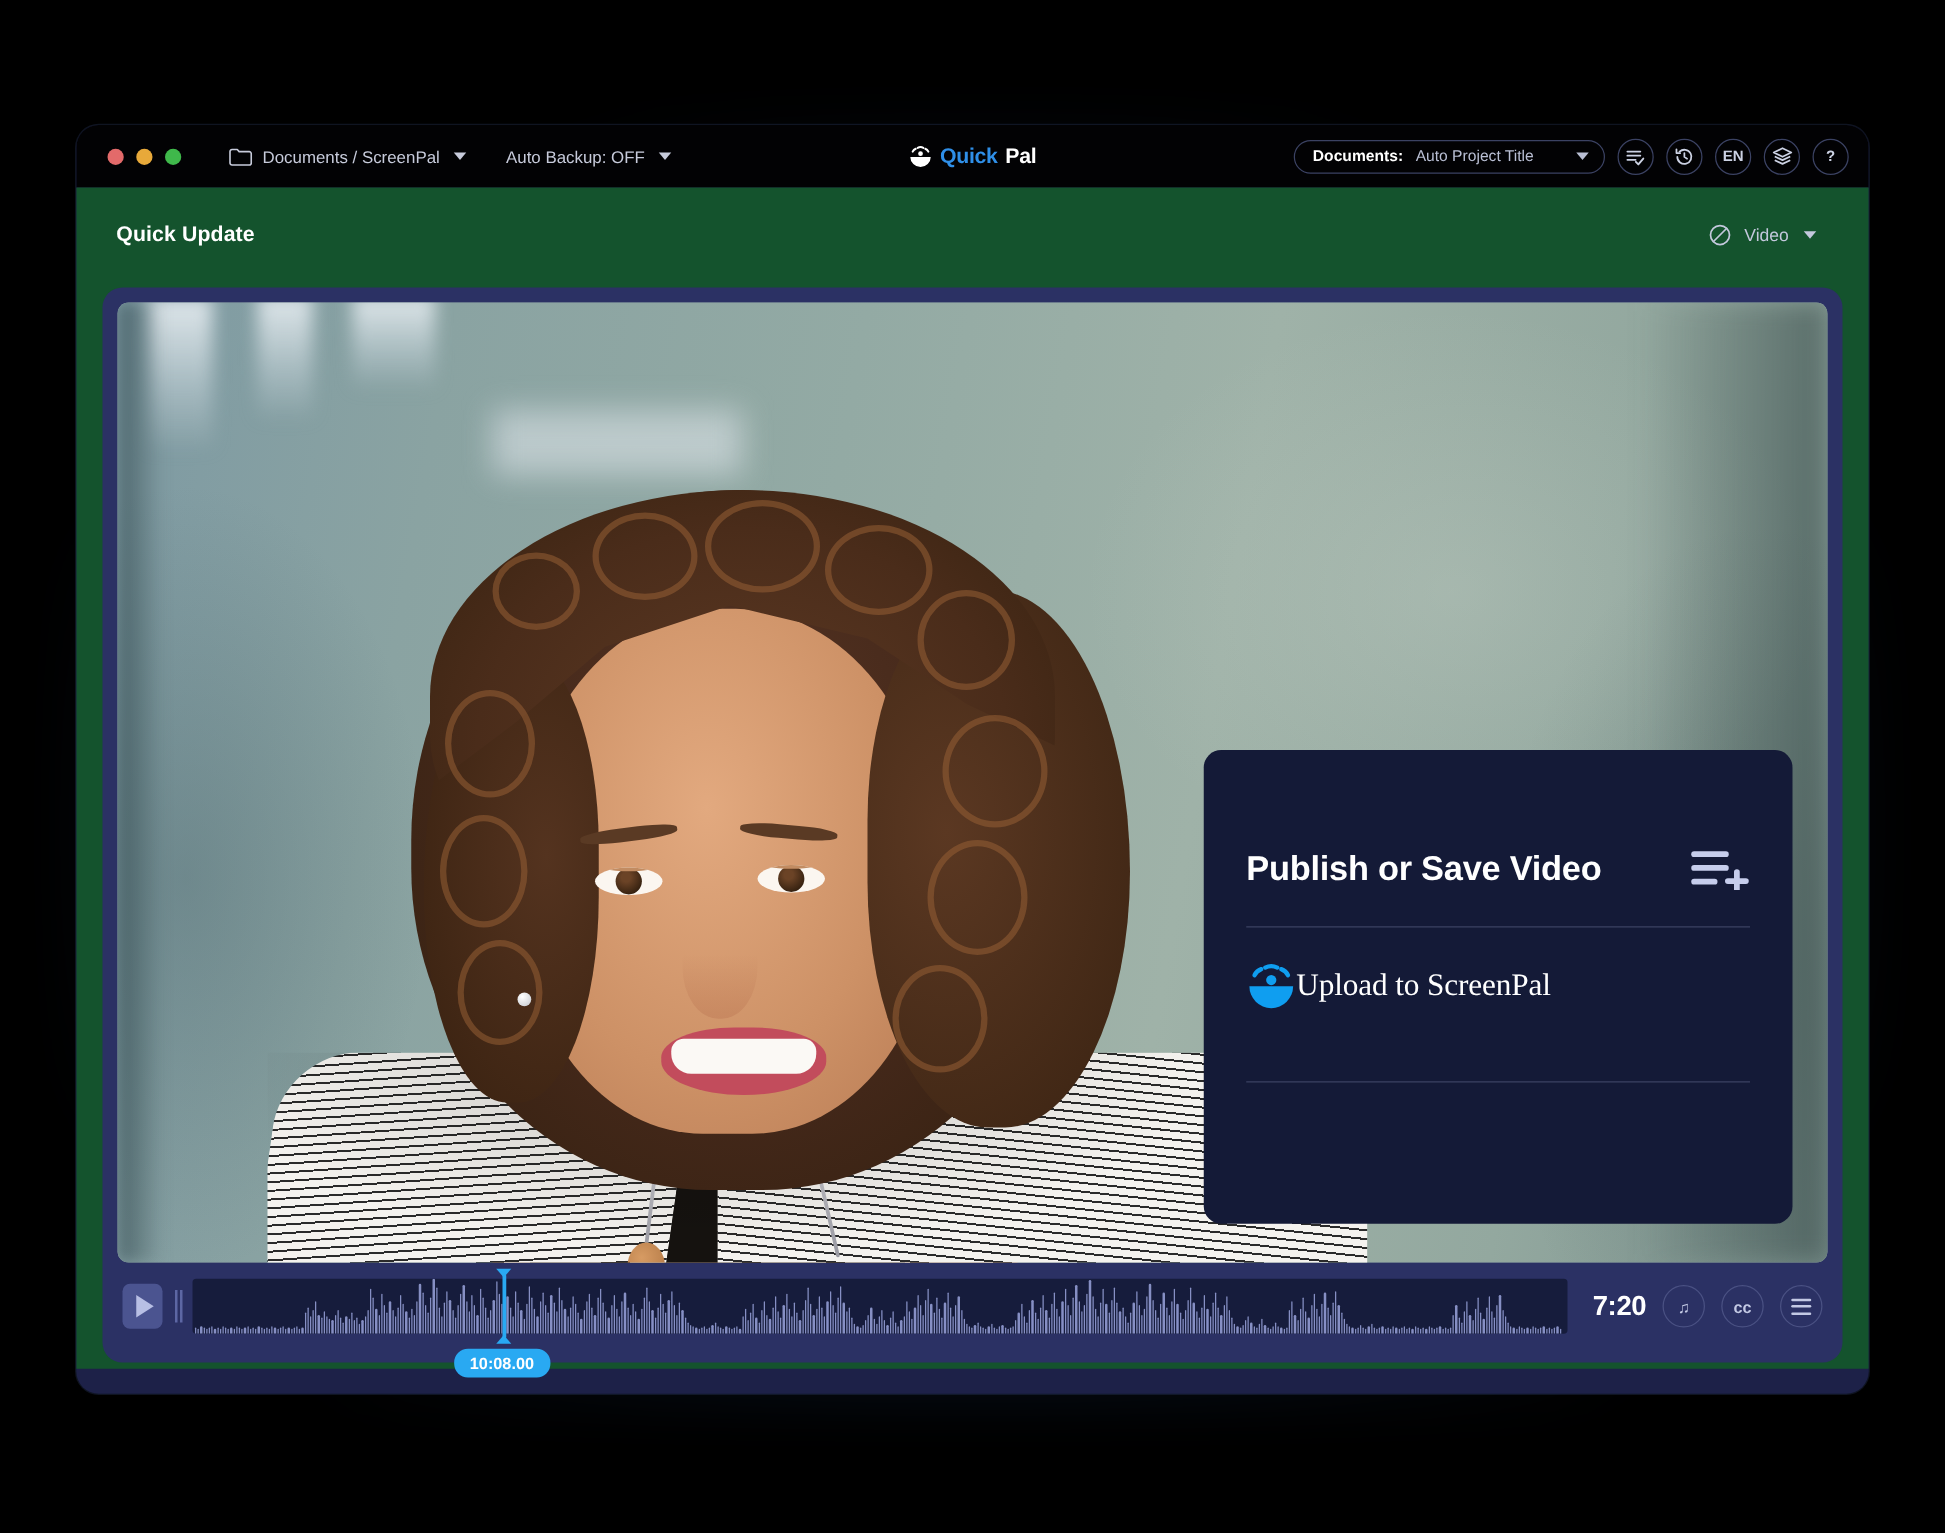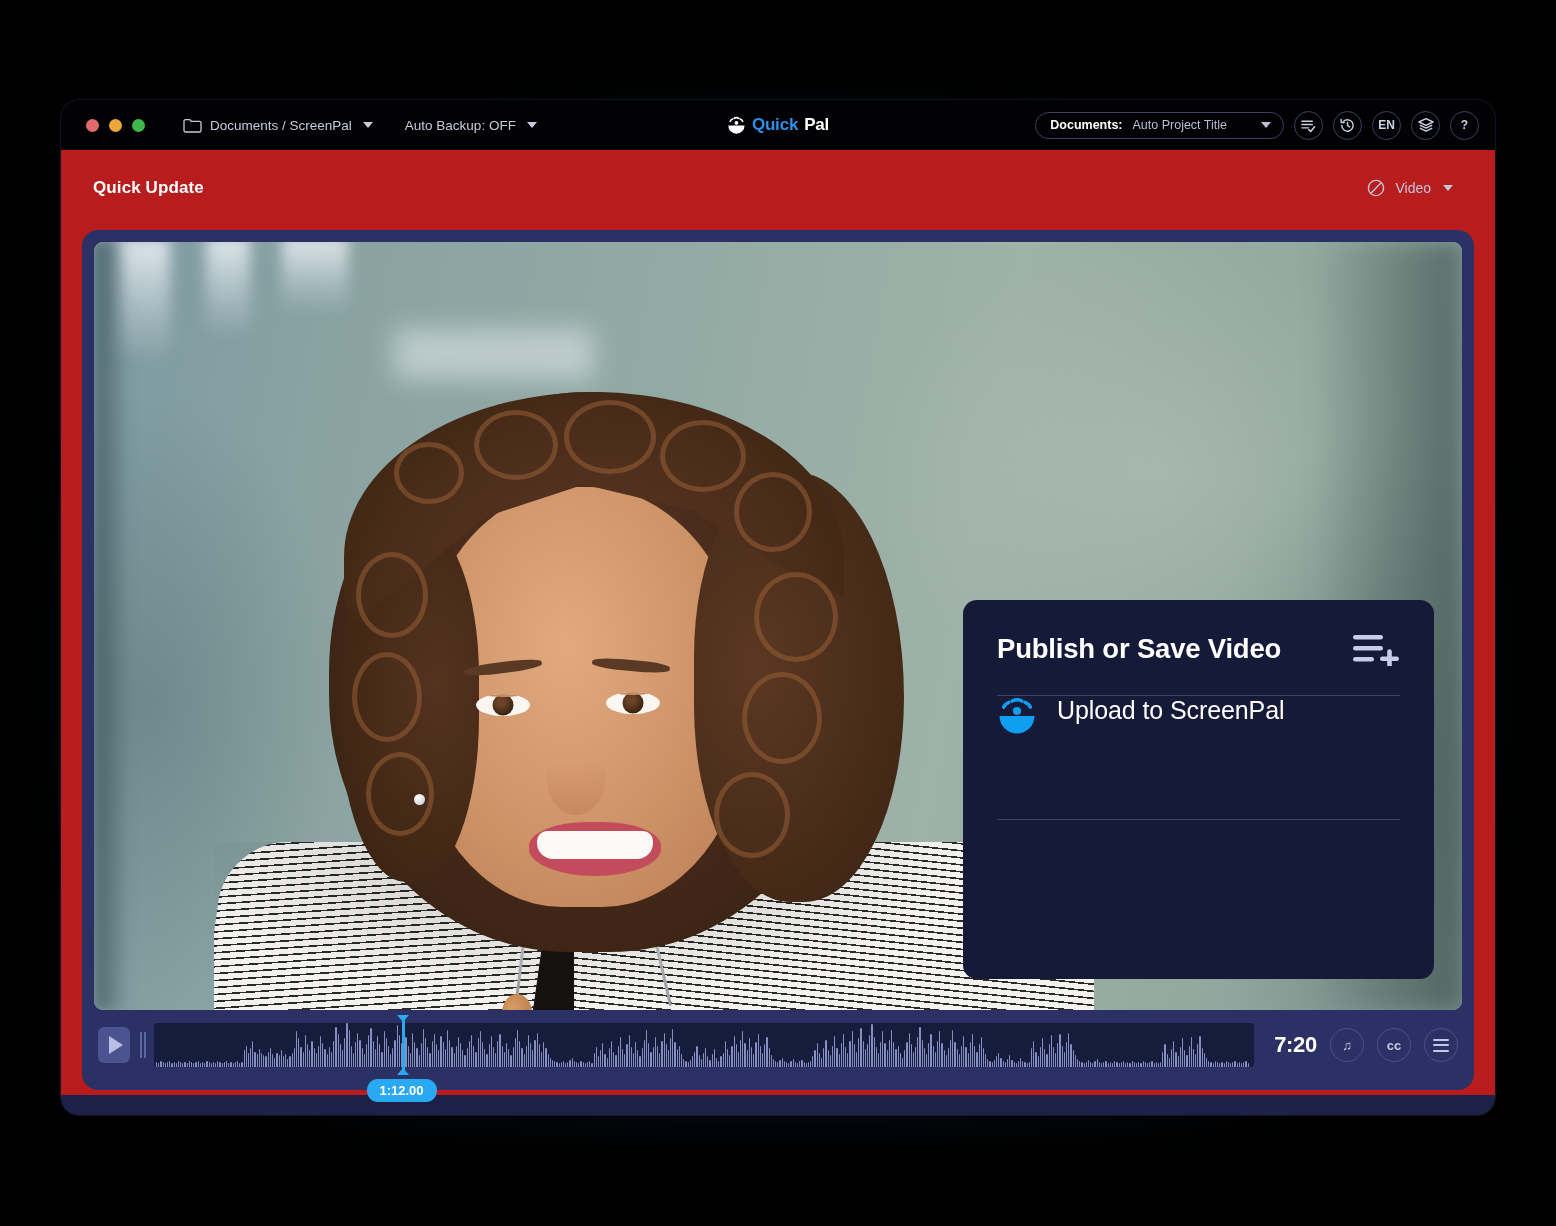--- a/index.html
+++ b/index.html
@@ -107,21 +107,21 @@
     color: #ccd2e4;
     font-size: 12px; font-weight: bold;
     background: transparent;
   }
   .icon-btn svg { display: block; }
 
   
   .app-body {
     position: relative;
     height: 945px;
-    background: #b91c1c;
+    background: #14532d;
   }
 
   .subbar {
     display: flex; align-items: center;
     height: 76px;
     padding: 0 42px 0 32px;
   }
   .page-title {
     color: #ffffff;
     font-size: 17px;
@@ -346,36 +346,37 @@
   
   .publish-panel {
     position: absolute;
     left: 869px; top: 358px;
     width: 471px; height: 379px;
     background: #141a37;
     border-radius: 14px;
     padding: 32px 34px 30px 34px;
   }
   .pp-header {
-    display: flex; align-items: center; justify-content: space-between;
+    display: flex; align-items: center; justify-content: space-between; margin-top: 46px;
   }
   .pp-title {
     color: #ffffff;
     font-size: 27.5px;
     font-weight: bold;
     letter-spacing: -0.2px;
   }
   .pp-divider {
     height: 1px;
     background: #3b4263;
     margin: 29px 0 0 0;
   }
   .pp-item {
-    display: flex; gap: 20px;
+    display: flex; align-items: center; 
     height: 94px;
+    font-family: Liberation Serif, serif;
   }
   .pp-item-label {
     color: #ffffff;
     font-size: 25px;
     letter-spacing: -0.1px;
   }
   .pp-icon { width: 40px; height: 40px; flex: none; display: block; }
 
   
   .timeline {
@@ -1182,21 +1183,21 @@
                 <span style="height: 10.8108%;"></span>
                 <span style="height: 13.5135%;"></span>
                 <span style="height: 8.10811%;"></span>
                 <span style="height: 10.8108%;"></span>
                 <span style="height: 8.10811%;"></span>
                 <span style="height: 10.8108%;"></span>
                 <span style="height: 13.5135%;"></span>
                 <span style="height: 8.10811%;"></span>
               </div>
             <div class="playhead" id="playhead" style="left: 22.5%;"></div>
-            <div class="time-badge" id="time-badge" style="left: 22.5%;">1:12.00</div>
+            <div class="time-badge" id="time-badge" style="left: 22.5%;">10:08.00</div>
           </div>
 
           <div class="tl-right">
             <span class="duration">7:20</span>
 
             <div class="tl-circle">
               <span>♫</span>
             </div>
 
             <div class="tl-circle">

